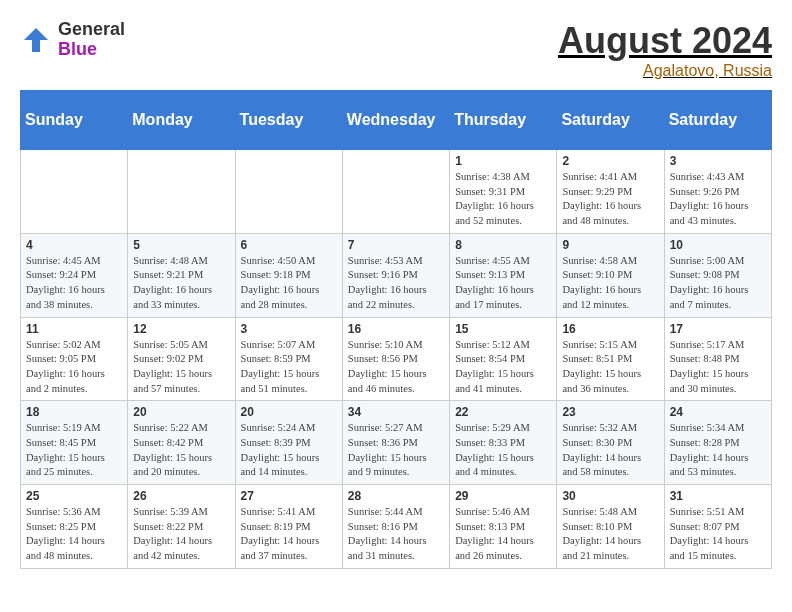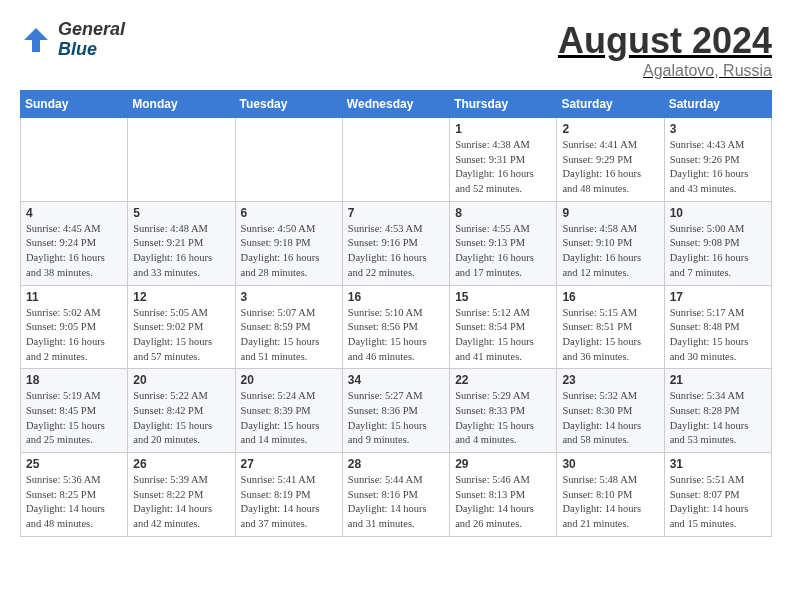--- a/index.html
+++ b/index.html
@@ -18,50 +18,49 @@
     }
     .logo {
       display: flex;
       align-items: center;
       gap: 6px;
     }
     .logo-text {
       display: flex;
       flex-direction: column;
       line-height: 1.1;
-      font-style: italic;
     }
     .logo-icon {
       width: 32px;
       height: 32px;
     }
     .title-block {
       text-align: right;
       text-decoration: underline;
     }
     .title-month {
       font-size: 36px;
       font-weight: bold;
       color: #333;
     }
     .title-location {
       font-size: 16px;
-      color: #737373;
+      color: #a16207;
     }
     .calendar {
       width: 100%;
       border-collapse: collapse;
       font-size: 11px;
     }
     .calendar th {
       background: #3a7bd5;
       color: #fff;
-      padding: 6px 4px;
+      padding: 20px 4px;
       text-align: left;
-      font-size: 12px;
+      font-size: 16px;
       font-weight: bold;
       border: 1px solid #3a7bd5;
     }
     .calendar td {
       border: 1px solid #ccc;
       vertical-align: top;
       padding: 4px 5px;
       width: calc(100% / 7);
       min-height: 80px;
       background: #fff;
@@ -89,21 +88,21 @@
 </head>
 <body>
 
 <div class="header">
   <div class="logo">
     <svg class="logo-icon" viewBox="0 0 40 40">
       <polygon points="20,5 35,20 25,20 25,35 15,35 15,20 5,20" fill="#3a7bd5"></polygon>
     </svg>
     <div class="logo-text">
       <span style="font-size:18px;font-weight:bold;color:#333;">General</span>
-      <span style="font-size:18px;font-weight:bold;color:#0c4a6e;">Blue</span>
+      <span style="font-size:18px;font-weight:bold;color:#a21caf;">Blue</span>
     </div>
   </div>
   <div class="title-block">
     <div class="title-month">August 2024</div>
     <div class="title-location">Agalatovo, Russia</div>
   </div>
 </div>
 
 <table class="calendar">
   <thead>
@@ -215,21 +214,21 @@
         </td>
         <td>
           <span class="day-number">22</span>
           <div class="day-info">Sunrise: 5:29 AM<br>Sunset: 8:33 PM<br>Daylight: 15 hours<br>and 4 minutes.</div>
         </td>
         <td>
           <span class="day-number">23</span>
           <div class="day-info">Sunrise: 5:32 AM<br>Sunset: 8:30 PM<br>Daylight: 14 hours<br>and 58 minutes.</div>
         </td>
         <td>
-          <span class="day-number">21</span>
+          <span class="day-number">24</span>
           <div class="day-info">Sunrise: 5:34 AM<br>Sunset: 8:28 PM<br>Daylight: 14 hours<br>and 53 minutes.</div>
         </td>
       </tr>
       <tr>
         <td>
           <span class="day-number">25</span>
           <div class="day-info">Sunrise: 5:36 AM<br>Sunset: 8:25 PM<br>Daylight: 14 hours<br>and 48 minutes.</div>
         </td>
         <td>
           <span class="day-number">26</span>

